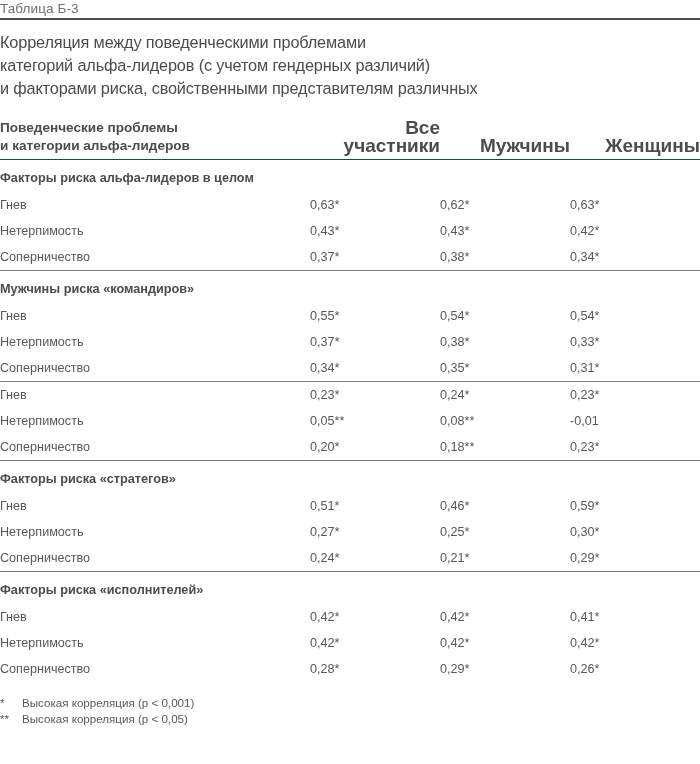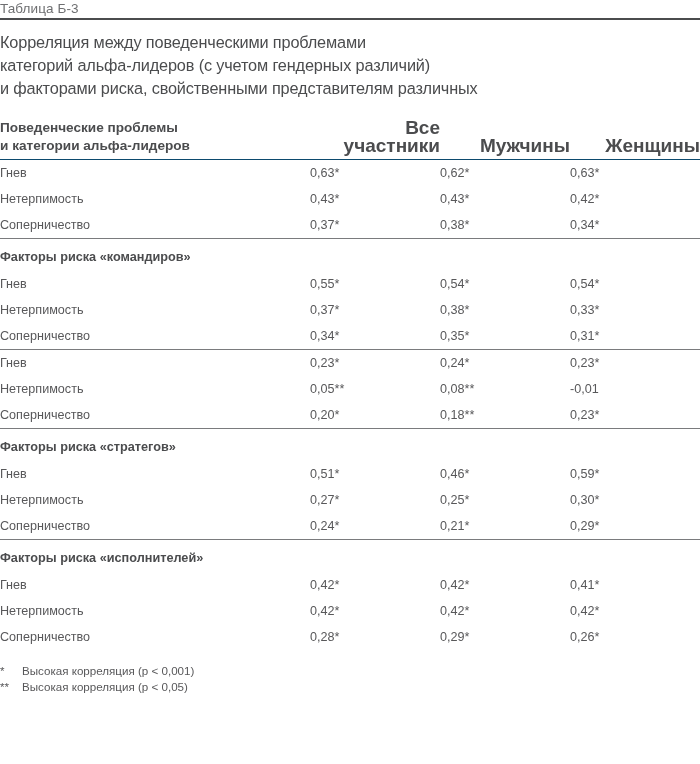--- a/index.html
+++ b/index.html
@@ -159,20 +159,23 @@
           <span>Поведенческие проблемы</span>
           <span class="l2">и категории альфа-лидеров</span>
         </th>
         <th class="hdr-col">Все участники</th>
         <th class="hdr-col">Мужчины</th>
         <th class="hdr-col">Женщины</th>
       </tr>
     </thead>
     <tbody>
 
+      <tr class="sect-title">
+        <td colspan="4">Факторы риска альфа-лидеров в целом</td>
+      </tr>
       <tr class="data-row">
         <td class="lbl">Гнев</td>
         <td class="val">0,63*</td>
         <td class="val">0,62*</td>
         <td class="val">0,63*</td>
       </tr>
       <tr class="data-row">
         <td class="lbl">Нетерпимость</td>
         <td class="val">0,43*</td>
         <td class="val">0,43*</td>
@@ -182,21 +185,21 @@
         <td class="lbl">Соперничество</td>
         <td class="val">0,37*</td>
         <td class="val">0,38*</td>
         <td class="val">0,34*</td>
       </tr>
       <tr class="sect-end">
           <td colspan="4"></td>
         </tr>
 
       <tr class="sect-title">
-        <td colspan="4">Факторы риска «командиров»</td>
+        <td colspan="4">Мужчины риска «командиров»</td>
       </tr>
       <tr class="data-row">
         <td class="lbl">Гнев</td>
         <td class="val">0,55*</td>
         <td class="val">0,54*</td>
         <td class="val">0,54*</td>
       </tr>
       <tr class="data-row">
         <td class="lbl">Нетерпимость</td>
         <td class="val">0,37*</td>

